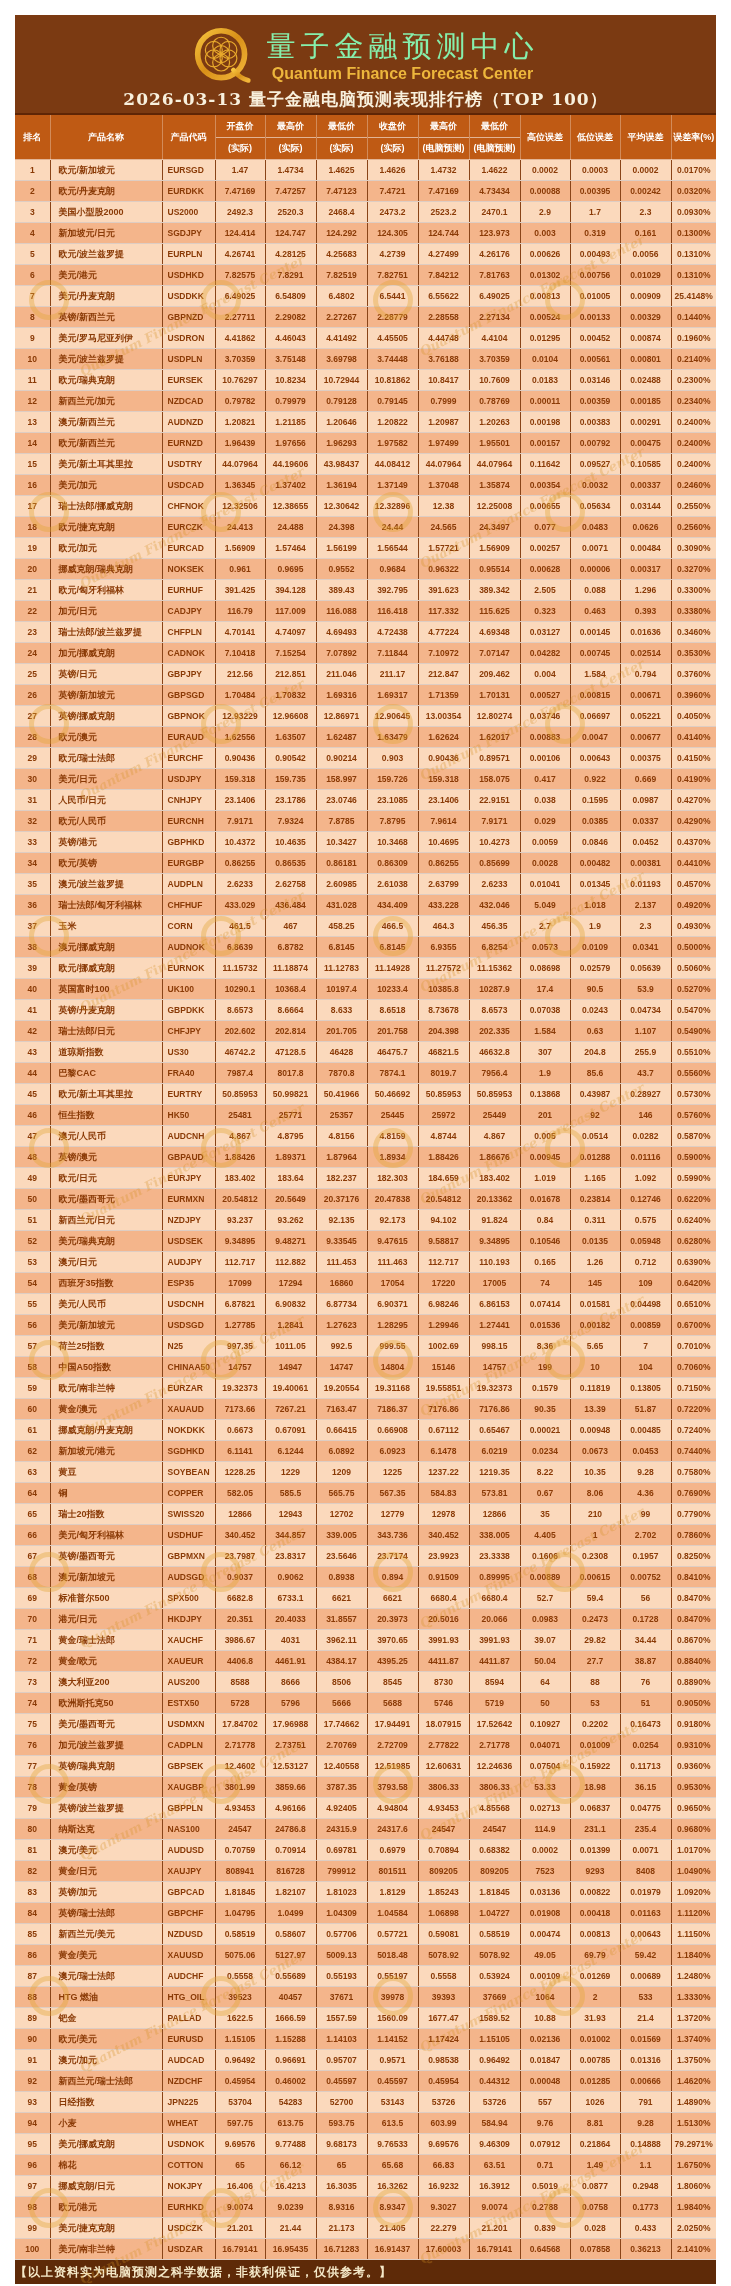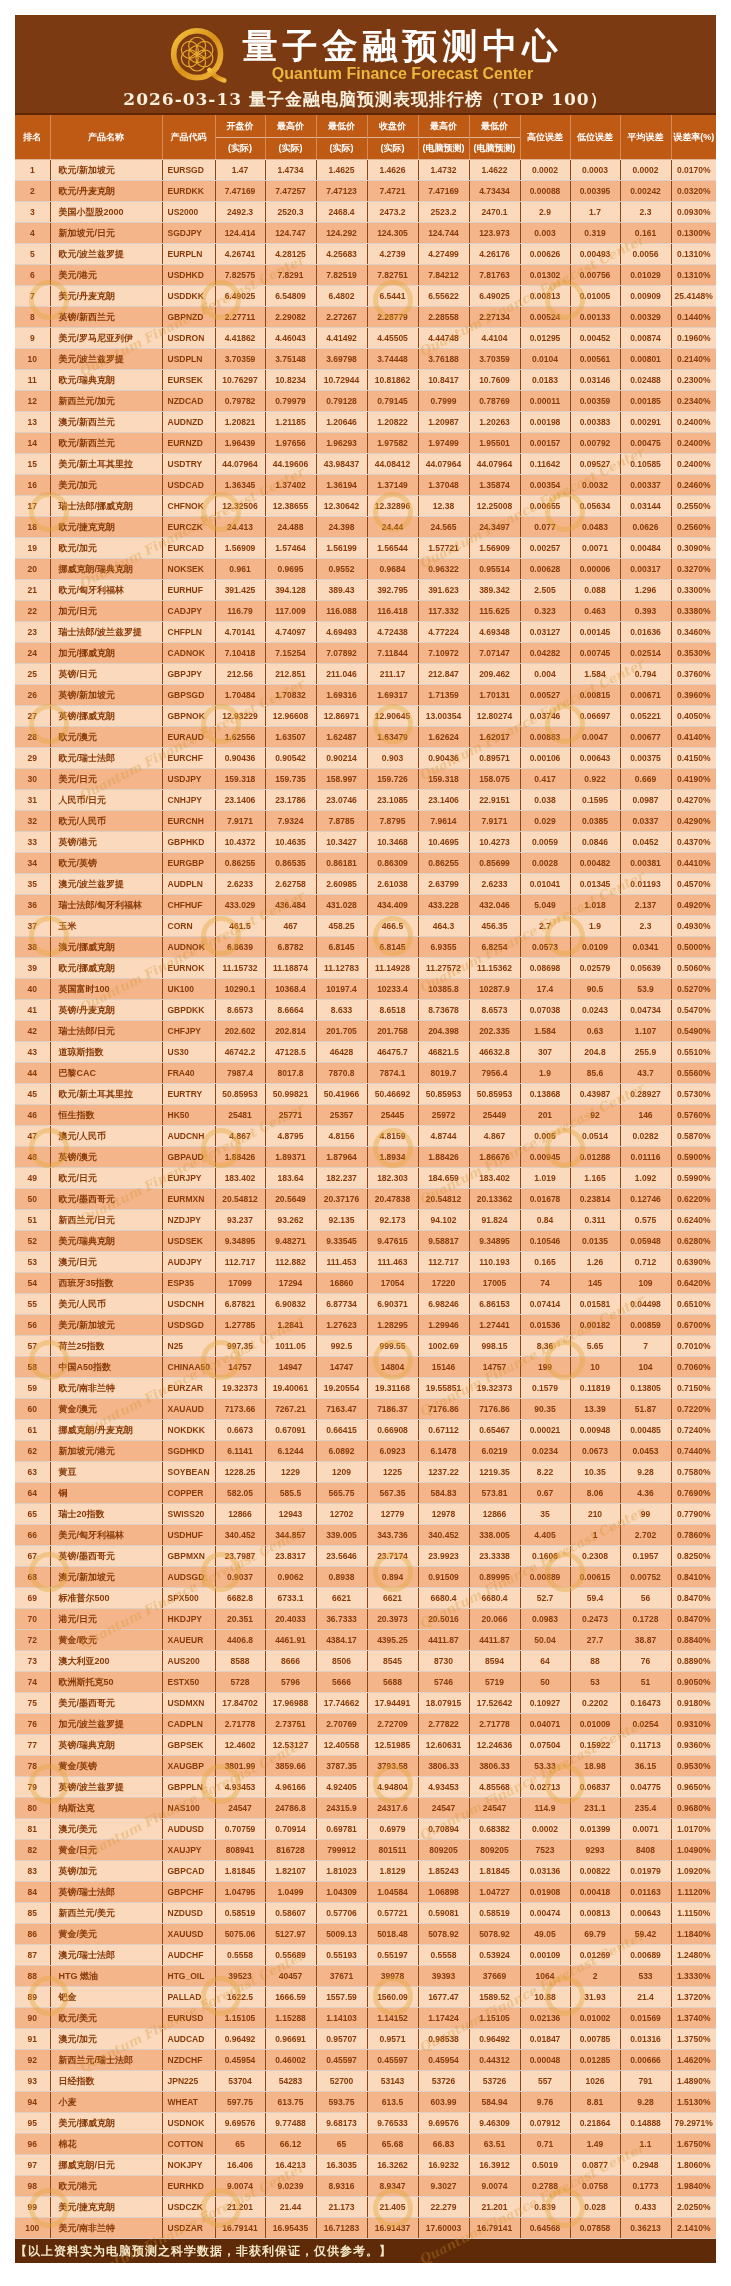--- a/index.html
+++ b/index.html
@@ -21,24 +21,24 @@
     height:62px;
     display:flex;
     align-items:center;
     justify-content:center;
     gap:14px;
   }
   .logo { width:60px; height:60px; flex:0 0 auto; }
   .brand-text { display:flex; flex-direction:column; align-items:center; }
   .brand-cn {
     font-family:"DejaVu Serif", serif;
-    font-weight:bold;
-    font-size:35px;
+    font-weight:normal;
+    font-size:29px;
     letter-spacing:5px;
-    color:#ffffff;
+    color:#86efac;
     line-height:34px;
     white-space:nowrap;
   }
   .brand-en {
     font-family:"Liberation Sans", sans-serif;
     font-weight:bold;
     font-size:16px;
     color:#edb63c;
     line-height:21px;
     white-space:nowrap;
@@ -1266,28 +1266,43 @@
           <td class="c10">59.4</td>
           <td class="c11">56</td>
           <td class="c12">0.8470%</td>
         </tr>
         <tr class="r-even">
           <td class="c0">70</td>
           <td class="c1">港元/日元</td>
           <td class="c2">HKDJPY</td>
           <td class="c3">20.351</td>
           <td class="c4">20.4033</td>
-          <td class="c5">36.7333</td>
+          <td class="c5">31.8557</td>
           <td class="c6">20.3973</td>
           <td class="c7">20.5016</td>
           <td class="c8">20.066</td>
           <td class="c9">0.0983</td>
           <td class="c10">0.2473</td>
           <td class="c11">0.1728</td>
           <td class="c12">0.8470%</td>
+        </tr>
+        <tr class="r-odd">
+          <td class="c0">71</td>
+          <td class="c1">黄金/瑞士法郎</td>
+          <td class="c2">XAUCHF</td>
+          <td class="c3">3986.67</td>
+          <td class="c4">4031</td>
+          <td class="c5">3962.11</td>
+          <td class="c6">3970.65</td>
+          <td class="c7">3991.93</td>
+          <td class="c8">3991.93</td>
+          <td class="c9">39.07</td>
+          <td class="c10">29.82</td>
+          <td class="c11">34.44</td>
+          <td class="c12">0.8670%</td>
         </tr>
         <tr class="r-even">
           <td class="c0">72</td>
           <td class="c1">黄金/欧元</td>
           <td class="c2">XAUEUR</td>
           <td class="c3">4406.8</td>
           <td class="c4">4461.91</td>
           <td class="c5">4384.17</td>
           <td class="c6">4395.25</td>
           <td class="c7">4411.87</td>

